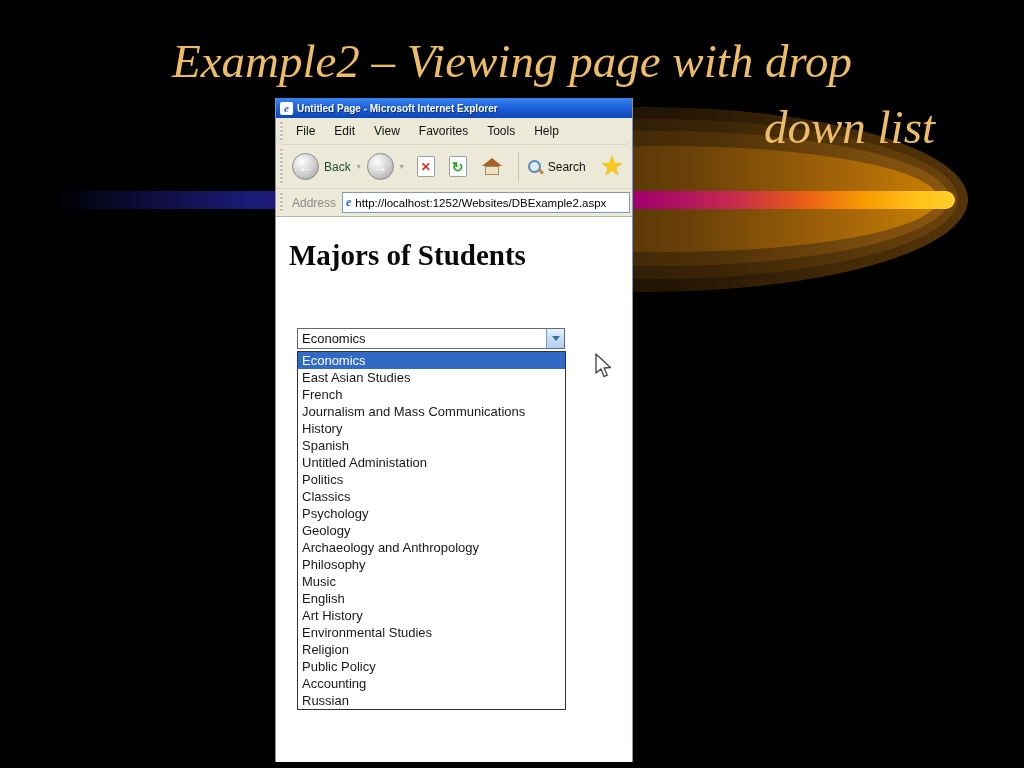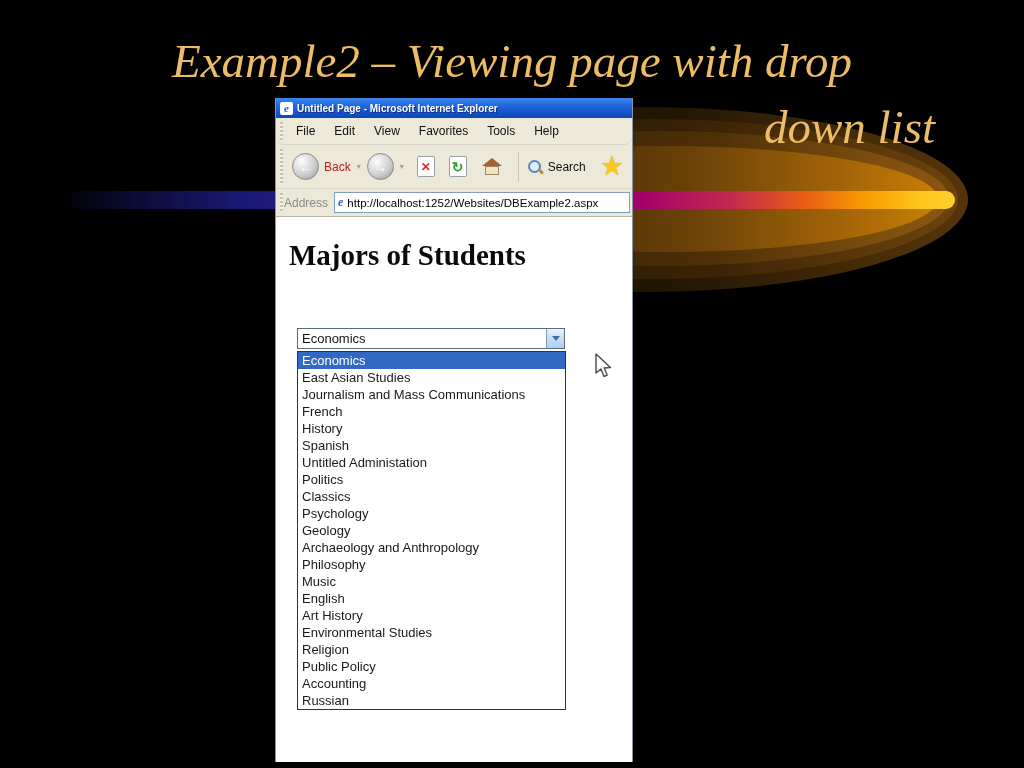--- a/index.html
+++ b/index.html
@@ -46,21 +46,21 @@
   .menu-item{font-size:12px;color:#111;}
   .grip{position:absolute;left:4px;top:4px;bottom:4px;width:3px;
     background:repeating-linear-gradient(180deg,#c4c0b2 0 2px,#f4f2e8 2px 4px);}
 
   .toolbar{height:43px;display:flex;align-items:center;padding-left:16px;
     border-bottom:1px solid #d8d4c8;position:relative;background:#ECE9D8;}
   .nav-circle{width:25px;height:25px;border-radius:50%;flex:0 0 auto;
     background:radial-gradient(circle at 35% 30%,#fdfdfd,#cfcfcf 55%,#979797);
     border:1px solid #8a8a8a;display:flex;align-items:center;justify-content:center;
     color:#fff;font-size:14px;font-weight:bold;}
-  .nav-label{color:#b91c1c;margin-left:5px;font-size:12px;}
+  .nav-label{color:#14532d;margin-left:5px;font-size:12px;}
   .mini-chevron{color:#a0a096;font-size:8px;margin:0 6px;}
   .doc-btn{width:16px;height:19px;background:#fff;border:1px solid #9aa0a8;
     border-radius:2px;margin:0 7px;display:flex;align-items:center;justify-content:center;
     font-weight:bold;font-size:12px;}
   .stop-x{color:#d93025;}
   .refresh-a{color:#2f9e2f;font-size:14px;}
   .home-icon{position:relative;width:20px;height:17px;margin:0 8px;}
   .home-roof{position:absolute;left:0;top:0;width:0;height:0;
     border-left:10px solid transparent;border-right:10px solid transparent;
     border-bottom:8px solid #a8602a;}
@@ -69,21 +69,21 @@
   .tb-sep{width:1px;height:30px;background:#c8c4b7;margin:0 8px;}
   .magnifier{position:relative;width:16px;height:16px;margin-right:5px;}
   .mag-glass{position:absolute;left:1px;top:1px;width:9px;height:9px;border-radius:50%;
     border:2px solid #5b87b8;background:#dcecfa;}
   .mag-handle{position:absolute;left:11px;top:11px;width:6px;height:2.5px;
     background:#b98a4a;transform:rotate(45deg);border-radius:1px;}
   .search-label{font-size:12px;color:#111;}
   .fav-star{color:#f8c81c;font-size:27px;margin-left:14px;line-height:27px;
     text-shadow:0 0 1px #c89a00;}
 
-  .addressbar{height:27px;display:flex;align-items:center;padding-left:8px;
+  .addressbar{height:27px;display:flex;align-items:center;padding-left:16px;
     border-bottom:1px solid #b8b4a8;position:relative;background:#ECE9D8;}
   .address-label{color:#8a8a84;font-size:12px;margin-right:6px;}
   .address-input{flex:1;height:19px;margin-right:2px;background:#fff;
     border:1px solid #7F9DB9;display:flex;align-items:center;gap:4px;padding:0 3px;}
   .e-icon{font-family:"Liberation Serif",serif;font-style:italic;font-weight:bold;
     font-size:12px;color:#2a6ad8;}
   .url-text{font-size:11.5px;color:#000;white-space:nowrap;}
 
   .content{position:relative;background:#fff;height:548px;text-decoration:underline;}
   .page-heading{font-family:"Liberation Serif",serif;font-weight:bold;font-size:29px;
@@ -183,22 +183,22 @@
     <div class="select-box">
       <span class="select-text">Economics</span>
       <div class="select-btn">
         <div class="chev"></div>
       </div>
     </div>
 
     <div class="dropdown-list">
         <div class="list-row selected" style="background: rgb(49, 106, 197);">Economics</div>
         <div class="list-row">East Asian Studies</div>
+        <div class="list-row">French</div>
         <div class="list-row">Journalism and Mass Communications</div>
-        <div class="list-row">French</div>
         <div class="list-row">History</div>
         <div class="list-row">Spanish</div>
         <div class="list-row">Untitled Administation</div>
         <div class="list-row">Politics</div>
         <div class="list-row">Classics</div>
         <div class="list-row">Psychology</div>
         <div class="list-row">Geology</div>
         <div class="list-row">Archaeology and Anthropology</div>
         <div class="list-row">Philosophy</div>
         <div class="list-row">Music</div>

